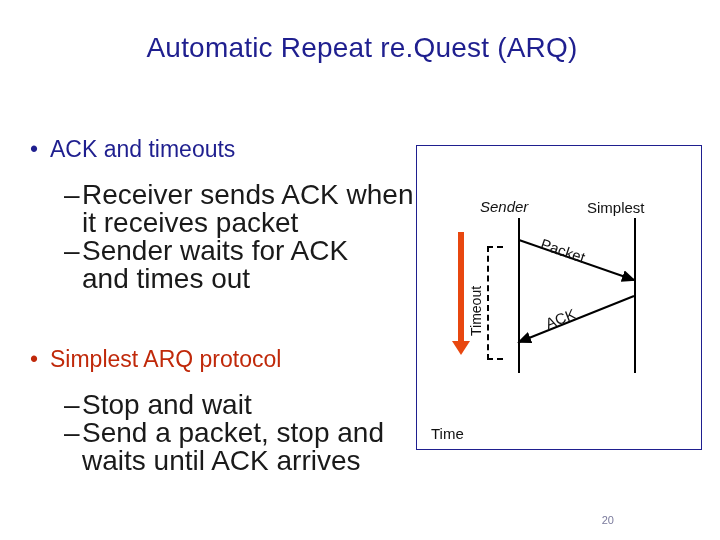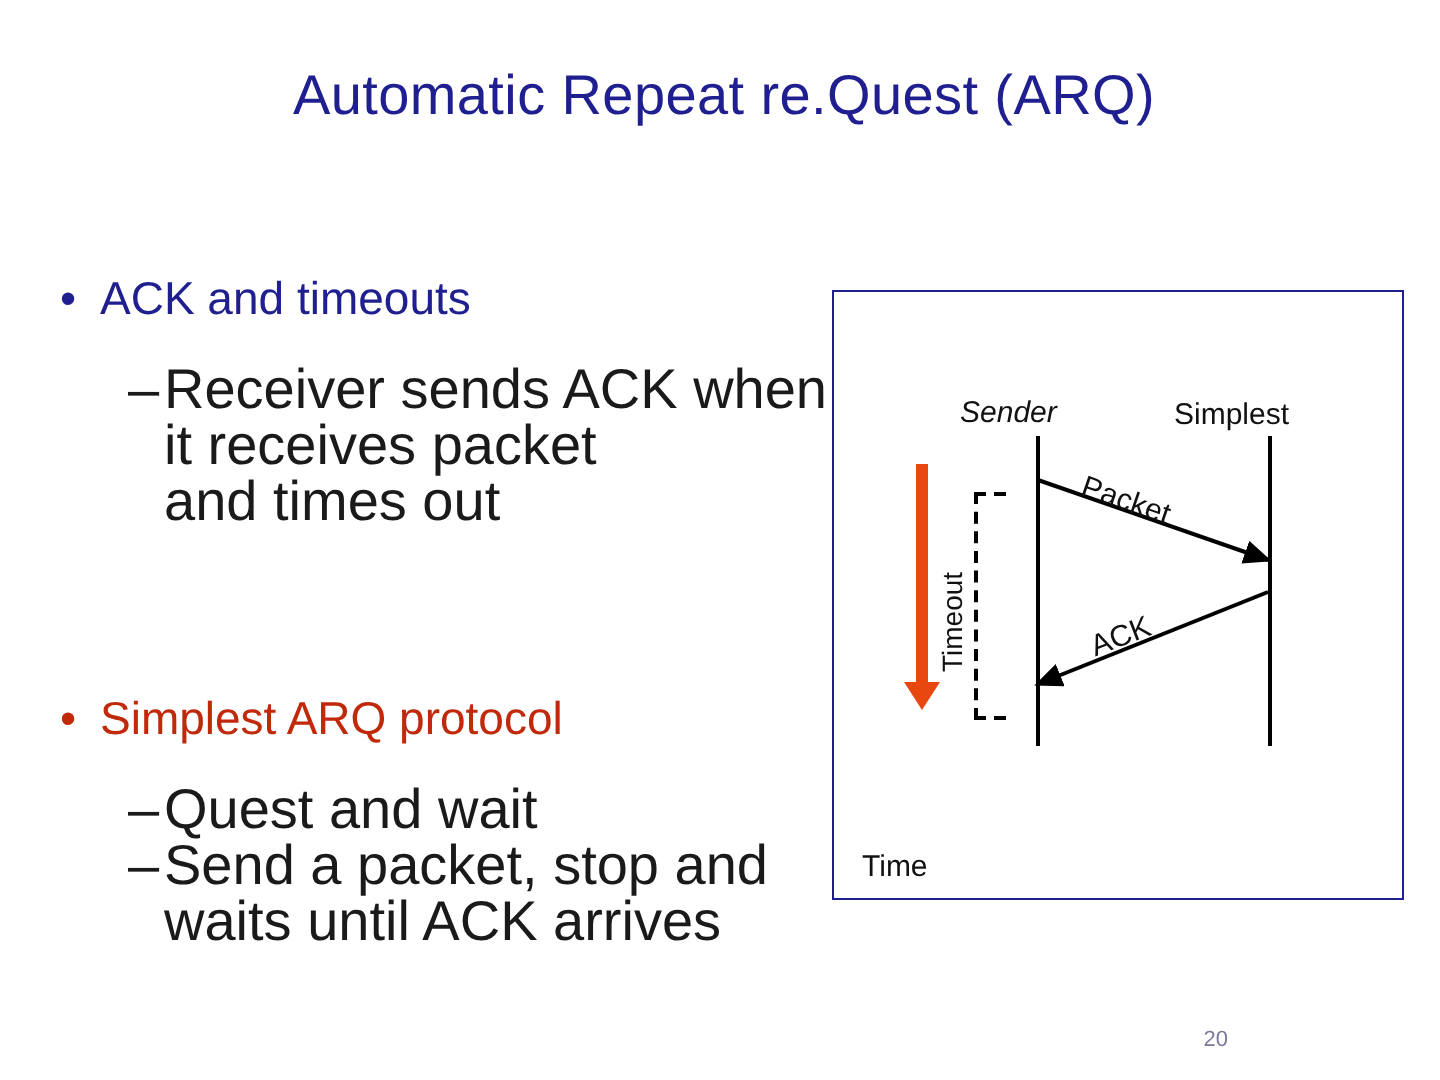--- a/index.html
+++ b/index.html
@@ -143,29 +143,30 @@
   <div class="bullet1" style="left:28px; top:136px;">
     <span class="dot">•</span><span>ACK and timeouts</span>
   </div>
 
   <div class="sub" style="left:62px; top:181px;">
     <div><span class="dash">–</span><span>Receiver sends ACK when</span></div>
     <div><span class="indent"></span><span>it receives packet</span></div>
   </div>
 
   <div class="sub" style="left:62px; top:237px;">
+    <div><span class="dash">–</span><span>Sender waits for ACK</span></div>
     <div><span class="indent"></span><span>and times out</span></div>
   </div>
 
   <div class="bullet1 red" style="left:28px; top:346px;">
     <span class="dot">•</span><span>Simplest ARQ protocol</span>
   </div>
 
   <div class="sub" style="left:62px; top:391px;">
-    <div><span class="dash">–</span><span>Quest and wait</span></div>
+    <div><span class="dash">–</span><span>Stop and wait</span></div>
   </div>
 
   <div class="sub" style="left:62px; top:419px;">
     <div><span class="dash">–</span><span>Send a packet, stop and</span></div>
     <div><span class="indent"></span><span>waits until ACK arrives</span></div>
   </div>
 
   <div class="diagram">
 
     <div class="d-label" style="left:63px; top:52px;font-style:italic;">Sender</div>

